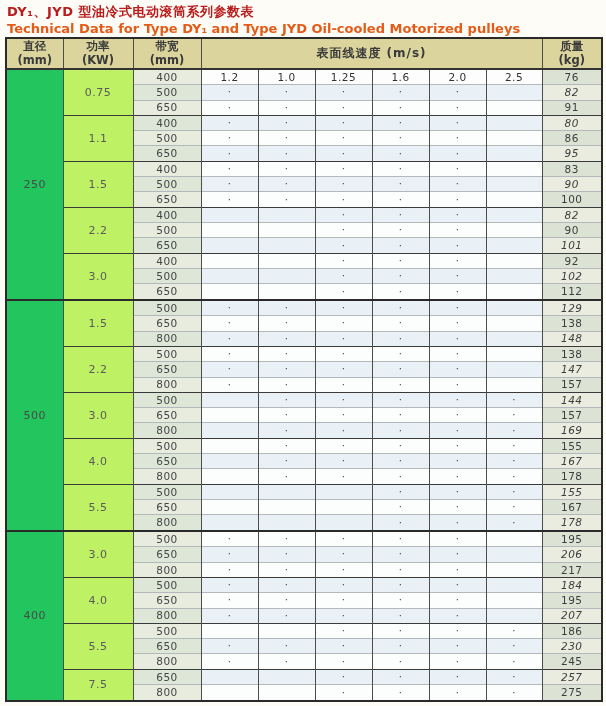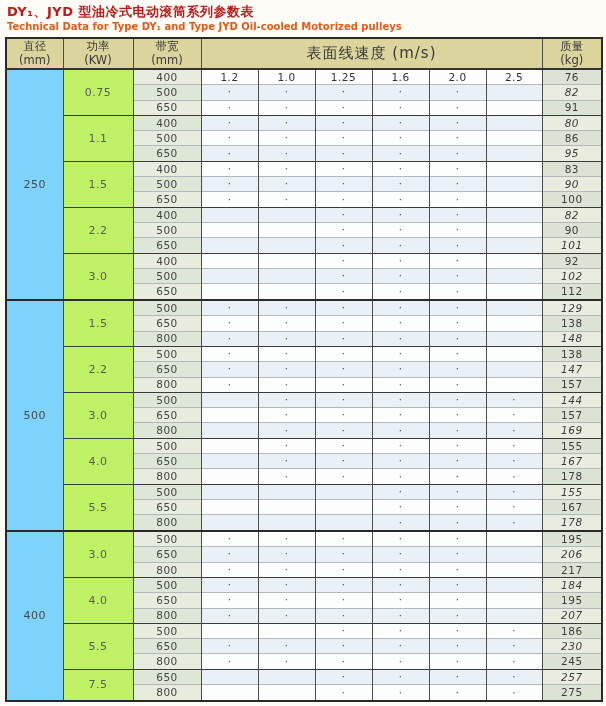--- a/index.html
+++ b/index.html
@@ -11,54 +11,54 @@
     overflow:hidden;
   }
   .page-title{
     position:absolute;left:7px;top:3px;
     font-size:13px;font-weight:bold;
     color:#b91c1c;letter-spacing:0.5px;
     white-space:nowrap;
   }
   .page-subtitle{
     position:absolute;left:7px;top:21px;
-    font-size:10px;font-weight:bold;
+    font-size:13px;font-weight:bold;
     color:#e65a17;white-space:nowrap;
   }
   table.spec{
     position:absolute;left:5px;top:37px;
     width:596px;height:665px;
     border-collapse:collapse;table-layout:fixed;
     border:2px solid #2a2a2a;
   }
   th,td{
     padding:0;margin:0;
     text-align:center;vertical-align:middle;
     border-left:1px solid #4d4d4d;
     border-right:1px solid #4d4d4d;
     overflow:hidden;
   }
   thead th{
     height:28px;
     background:#dbd49d;
-    font-size:11.5px;font-weight:normal;
+    font-size:11.5px;font-weight:bold;
     color:#3a3a3a;
     line-height:1.25;
     white-space:pre-line;
     border-bottom:2px solid #333;
   }
-  thead th.speedhead{font-size:15px;letter-spacing:1px;}
+  thead th.speedhead{font-size:12px;letter-spacing:1px;}
   tbody td{
     font-size:10.5px;color:#454545;
     border-top:1px solid #b3b9bb;
     letter-spacing:0.5px;
     line-height:1;
   }
   td.diam{
-    background:#7dd3fc;
+    background:#22c55e;
     font-size:11px;color:#4a4a4a;
     border-top:2px solid #2a2a2a;
   }
   td.power{background:#bef264;color:#5a5a5a;font-size:11px;}
   td.bw{background:#e8ecdf;}
   tr.alt td.bw{background:#dee6d8;}
   td.spd{background:#fcfdfd;font-size:10px;color:#3d3d3d;}
   tr.alt td.spd{background:#e9f1f6;}
   td.spd.lbl{font-size:10.5px;color:#333;background:#fdfdfd;}
   td.mass{background:#dde3d4;color:#3d3d3d;}

